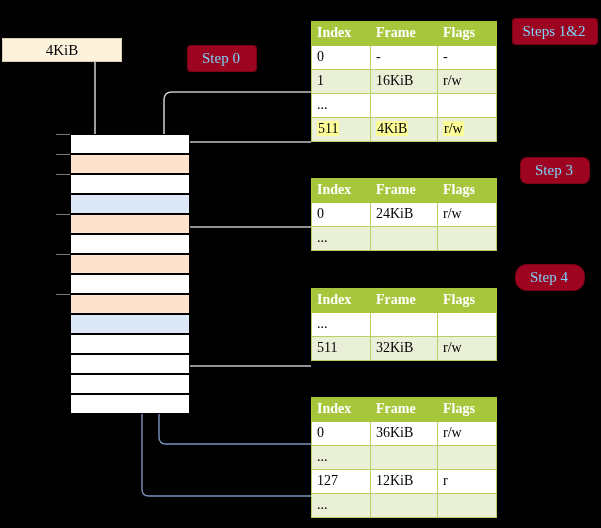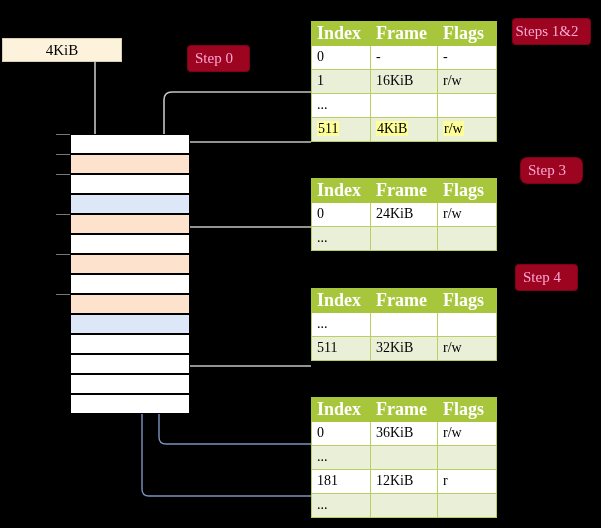--- a/index.html
+++ b/index.html
@@ -7,25 +7,25 @@
     width:601px;height:528px;position:relative;overflow:hidden;
     font-family:"Liberation Serif", serif;
     color:#000;
   }
   .stage{position:absolute;left:0;top:0;width:601px;height:528px;}
 
   
   .badge{
     position:absolute;
     background:#9d0420;
-    color:#f9a8d4;
+    color:#7dd3fc;
     font-family:"Liberation Serif", serif;
     font-size:15px;
     line-height:20px;
-    padding:2px 9px 3px 0;
+    padding:2px 9px 3px 7px;
     border-radius:3px;
     white-space:nowrap;
     box-shadow:0 0 0 1px #7a0318;
     text-align:center;
   }
 
   
   .kibbox{
     position:absolute;
     background:#fdf3dc;
@@ -66,21 +66,21 @@
     padding:3px 5px 4px 5px;
     text-align:left;
     font-weight:normal;
     white-space:nowrap;
     height:16px;
   }
   .ptable th{
     background:#a8c63c;
     color:#ffffff;
     font-weight:bold;
-    font-size:18px;
+    font-size:14px;
     border:1px solid #a8c63c;
   }
   .ptable td{border-color:#b9cf63;}
   .ptable tr.alt td{background:#eaefd7;}
   .ptable td.c-index{width:48px;}
   .ptable td.c-frame{width:56px;}
   .ptable td.c-flags{width:48px;}
   .hl{background:#ffff99;padding:0 1px;}
 
   
@@ -134,21 +134,21 @@
 
   <div class="badge" style="left:513px;top:19px;width:68px;">
     <span>Steps 1&amp;2</span>
   </div>
   <div class="badge" style="left:188px;top:46px;width:52px;">
     <span>Step 0</span>
   </div>
   <div class="badge" style="left:521px;top:158px;width:52px;border-radius:6px;">
     <span>Step 3</span>
   </div>
-  <div class="badge" style="left:516px;top:265px;width:52px;">
+  <div class="badge" style="left:516px;top:265px;width:52px;border-radius:11px;">
     <span>Step 4</span>
   </div>
 
   <div class="tick" style="top:134px;"></div>
   <div class="tick" style="top:154px;"></div>
   <div class="tick" style="top:174px;"></div>
   <div class="tick" style="top:214px;"></div>
   <div class="tick" style="top:254px;"></div>
   <div class="tick" style="top:294px;"></div>
 
@@ -256,21 +256,21 @@
             <td class="c-index">0</td>
             <td class="c-frame">36KiB</td>
             <td class="c-flags">r/w</td>
           </tr>
           <tr class="alt">
             <td class="c-index">...</td>
             <td class="c-frame"></td>
             <td class="c-flags"></td>
           </tr>
           <tr>
-            <td class="c-index">181</td>
+            <td class="c-index">127</td>
             <td class="c-frame">12KiB</td>
             <td class="c-flags">r</td>
           </tr>
           <tr class="alt">
             <td class="c-index">...</td>
             <td class="c-frame"></td>
             <td class="c-flags"></td>
           </tr>
         </tbody>
       </table>

